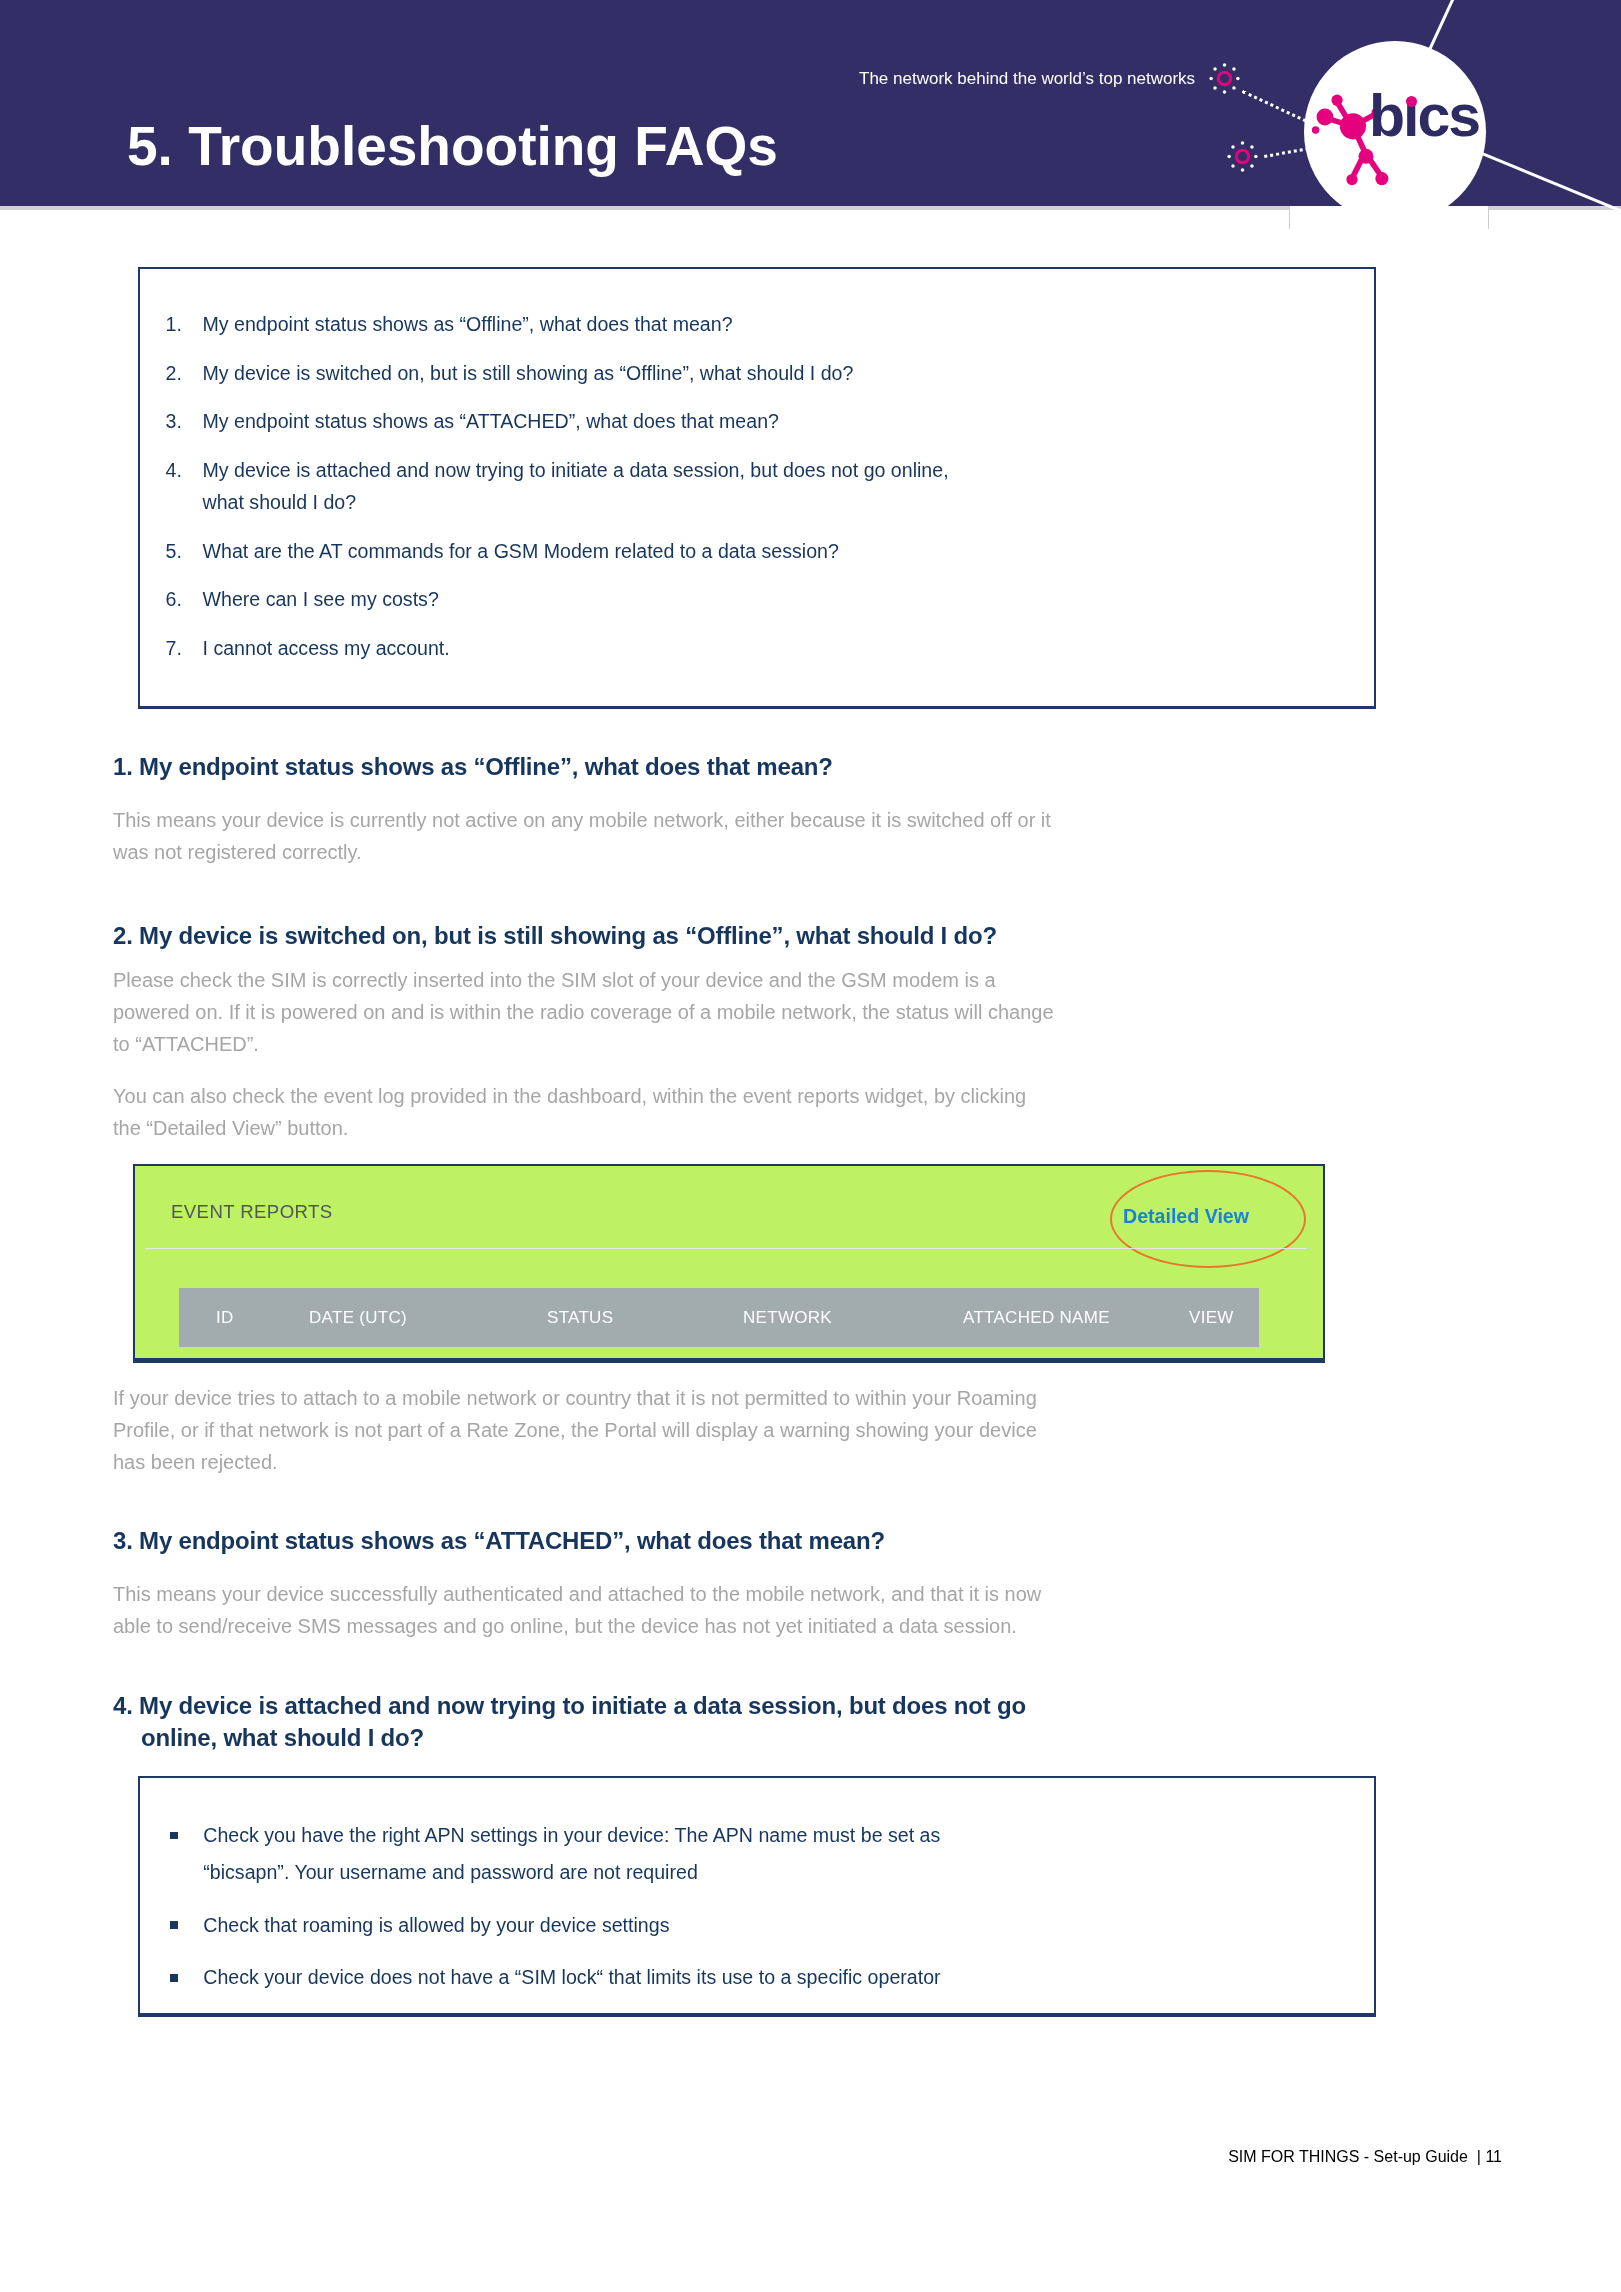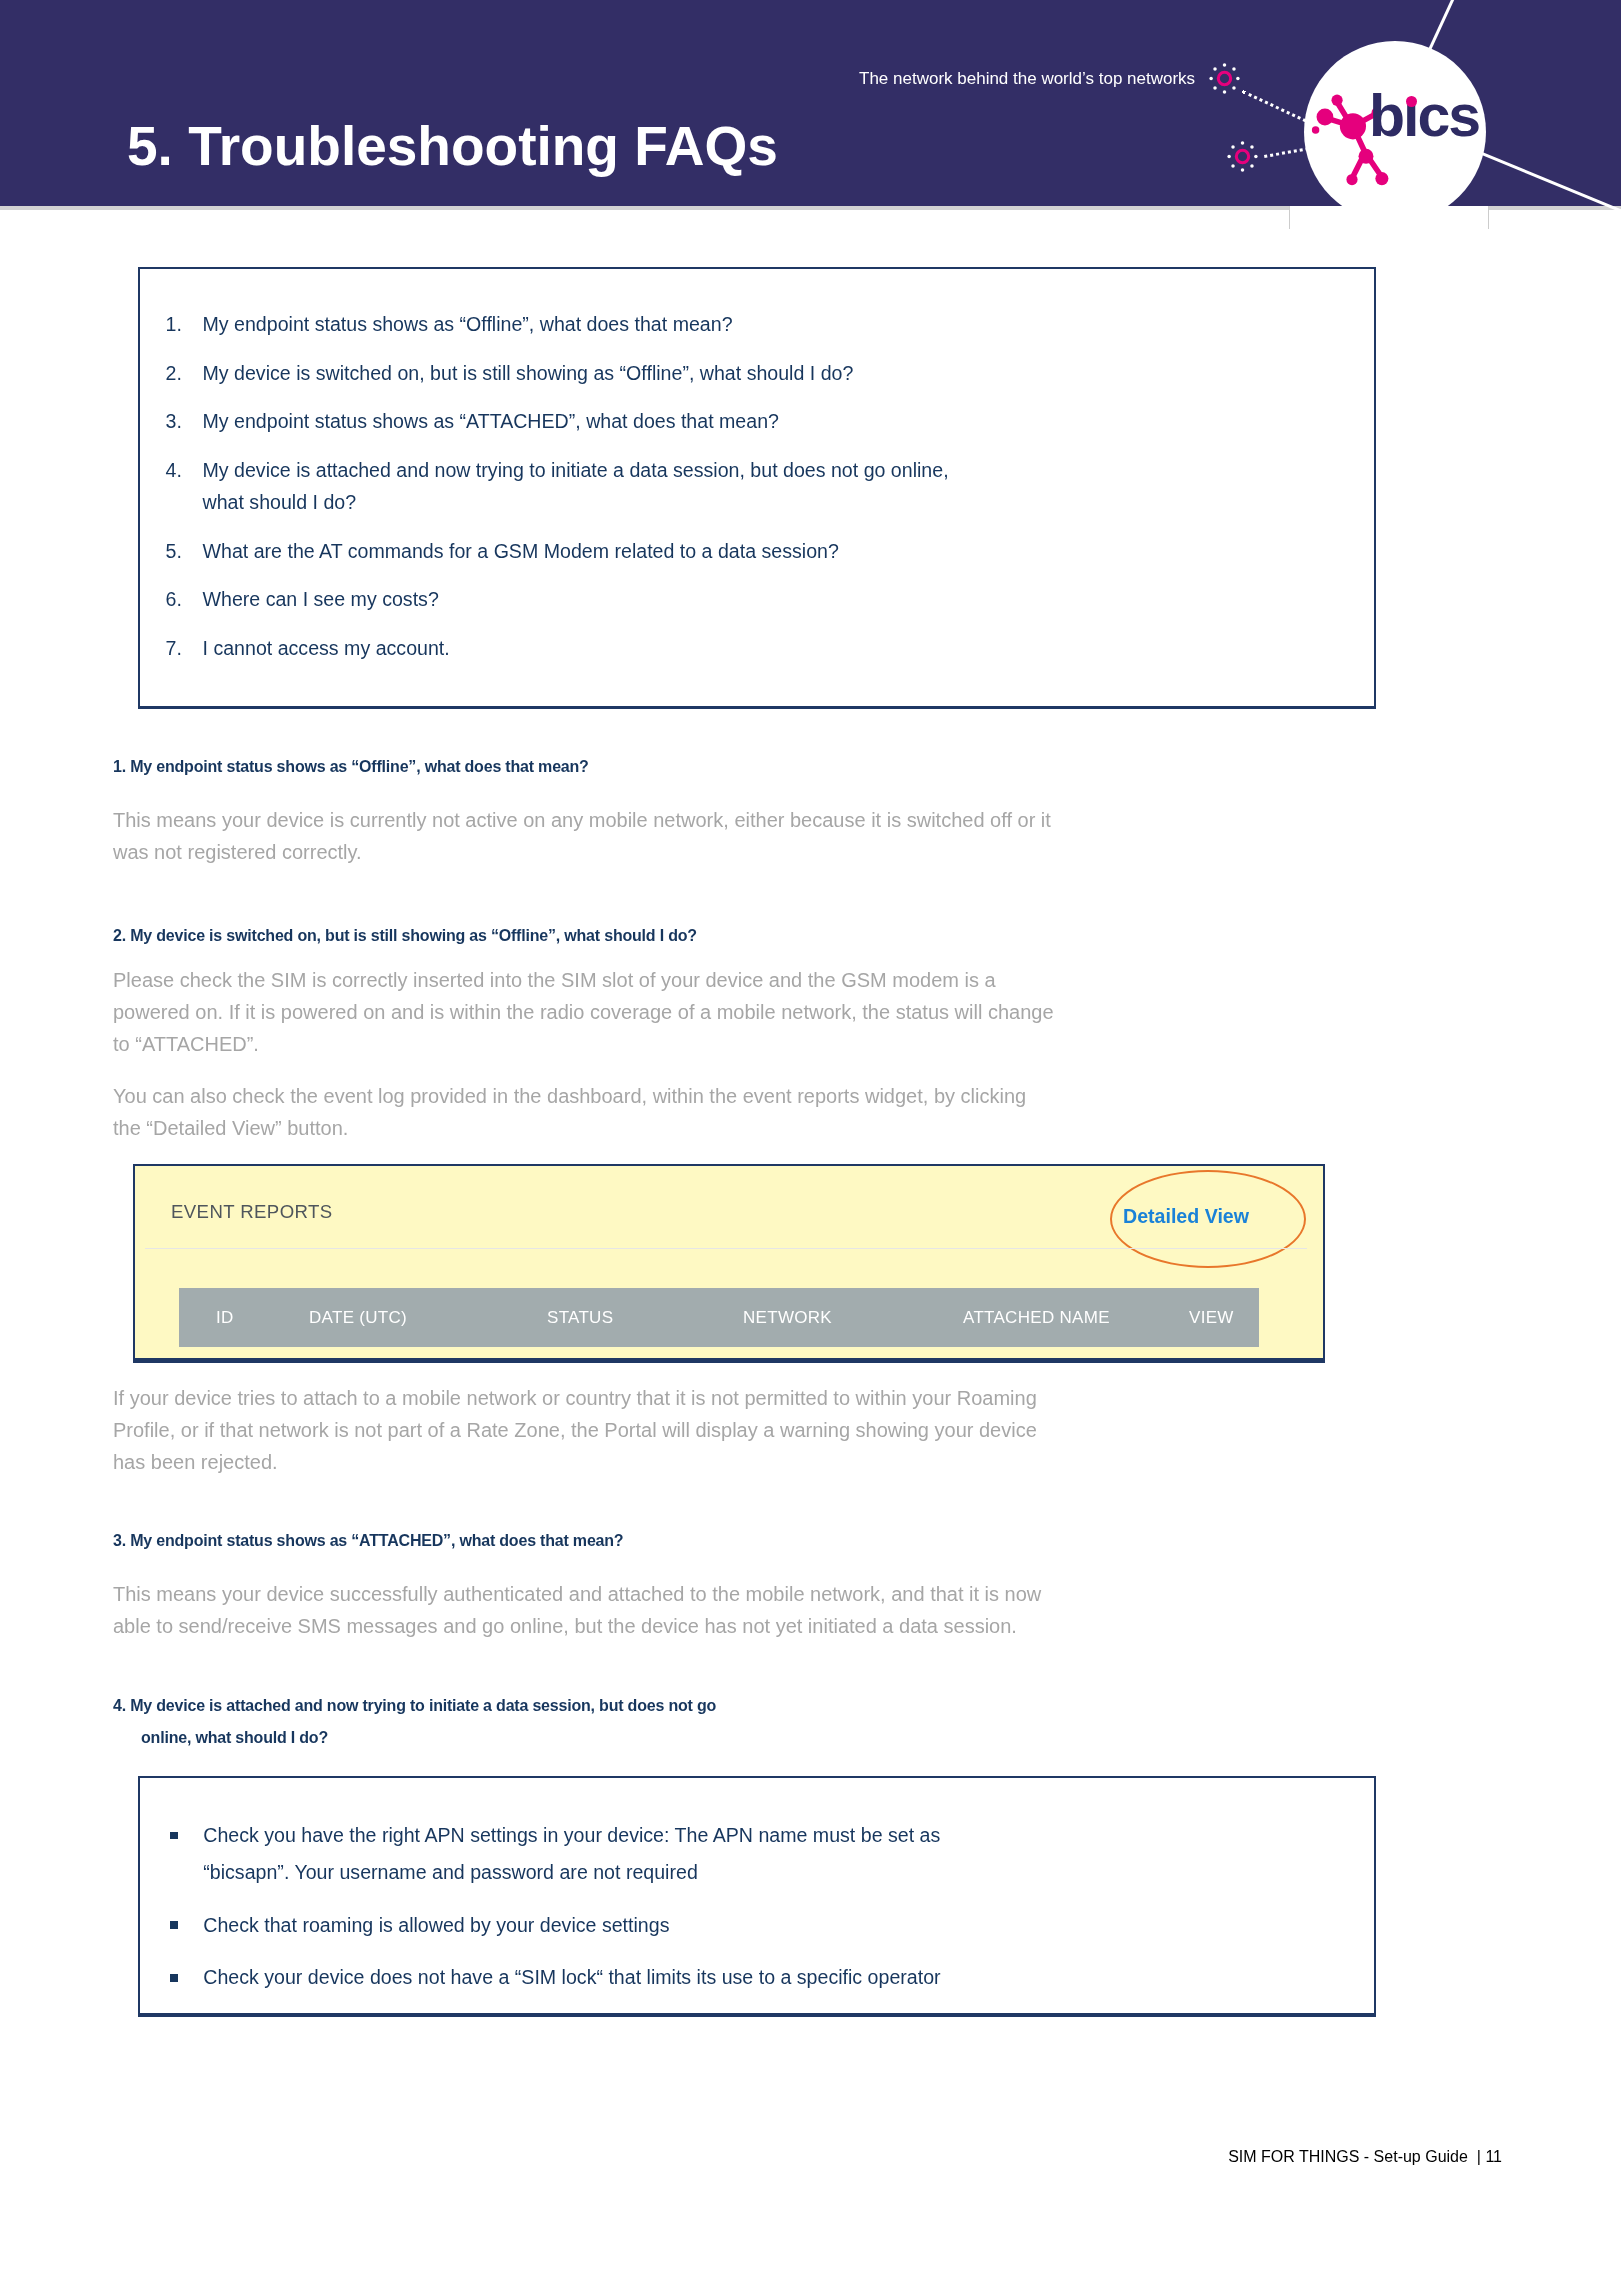--- a/index.html
+++ b/index.html
@@ -26,27 +26,27 @@
                border-radius:50%;z-index:4;}
   .molecule{position:absolute;left:5.9px;top:47px;width:84px;height:114px;}
   .wordmark{position:absolute;left:65px;top:41px;font-size:59px;font-weight:bold;color:#2e2b63;letter-spacing:-2px;}
   .i-dot{position:absolute;left:102px;top:55px;width:10.8px;height:10.8px;border-radius:50%;background:#e5007d;}
 
   
   .faq-box{position:absolute;left:138px;top:267px;width:1238px;height:442px;box-sizing:border-box;
            border:2px solid #1f3864;border-bottom-width:3.9px;padding:39px 19.6px 0 25.5px;}
   .faq-item{display:flex;color:#17365d;font-size:19.6px;line-height:32px;margin-bottom:16.7px;}
   .faq-num{width:37px;flex:none;}
-  .h2{position:absolute;left:113px;margin:0;color:#17365d;font-size:16px;font-weight:bold;letter-spacing:-0.2px;line-height:32px;}
+  .h2{position:absolute;left:113px;margin:0;color:#17365d;font-size:24px;font-weight:bold;letter-spacing:-0.2px;line-height:32px;}
   .h2 .indent{padding-left:28px;}
   .body{position:absolute;left:113px;color:#a6a6a6;font-size:20px;line-height:32px;}
 
   
   .figure{position:absolute;left:133px;top:1164px;width:1188px;height:192px;box-sizing:content-box;
-          border:2.9px solid #1f3864;border-bottom-width:5.9px;background:#fef9c3;}
+          border:2.9px solid #1f3864;border-bottom-width:5.9px;background:#bef264;}
   .widget-title{position:absolute;left:36px;top:35px;font-size:18.6px;color:#4f565c;letter-spacing:0.4px;}
   .detailed-view{position:absolute;left:988px;top:39px;font-size:19.6px;font-weight:600;color:#1a82d8;cursor:pointer;}
   .ellipse{position:absolute;left:975px;top:3.9px;width:192px;height:94px;border:2.9px solid #e8772b;border-radius:50%;}
   .divider{position:absolute;left:9.8px;top:82px;width:1162px;height:1px;background:#e6e6e6;}
   .grid-head{position:absolute;left:44px;top:122px;width:1080px;height:59px;background:#a2acae;}
   .col{position:absolute;top:0;line-height:59px;font-size:17px;font-weight:normal;color:#ffffff;letter-spacing:0.3px;}
 
   
   .check-box{position:absolute;left:138px;top:1776px;width:1238px;height:241px;box-sizing:border-box;
              border:2px solid #1f3864;border-bottom-width:4.9px;padding:39px 19.6px 0 30px;}

